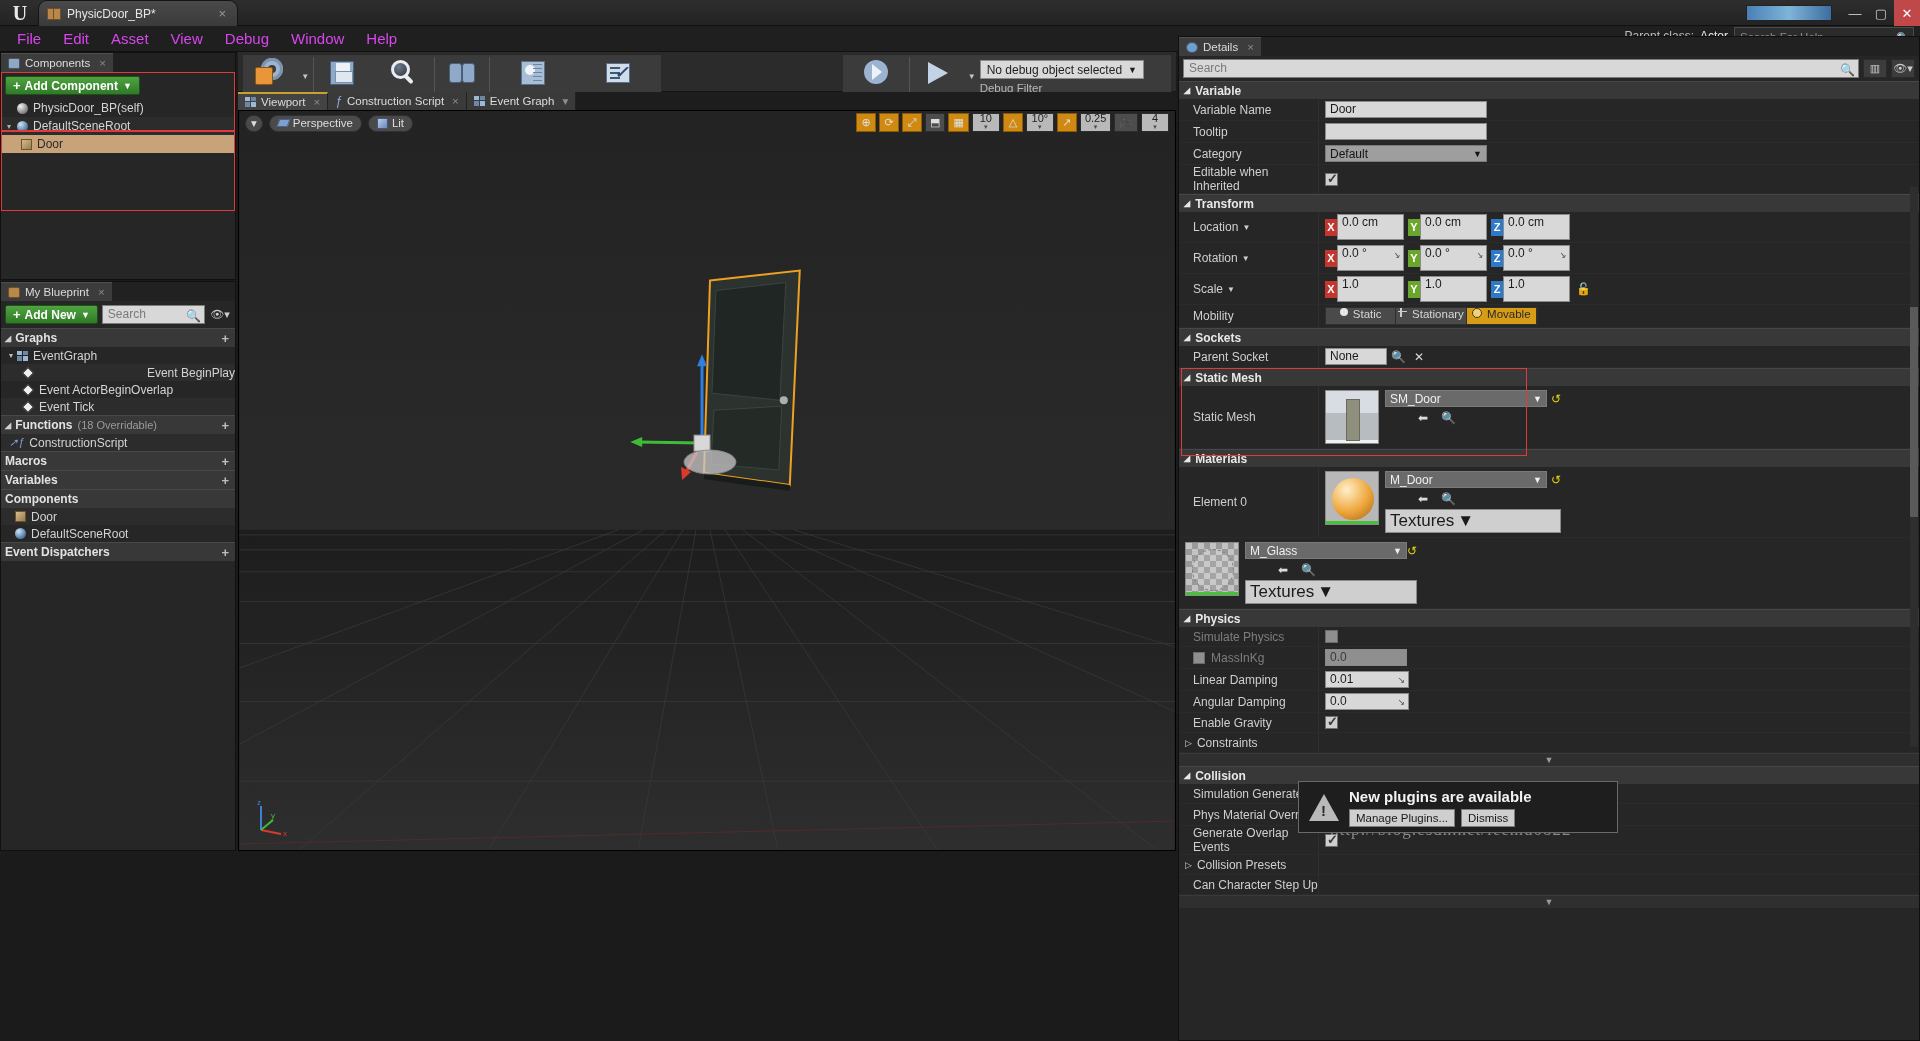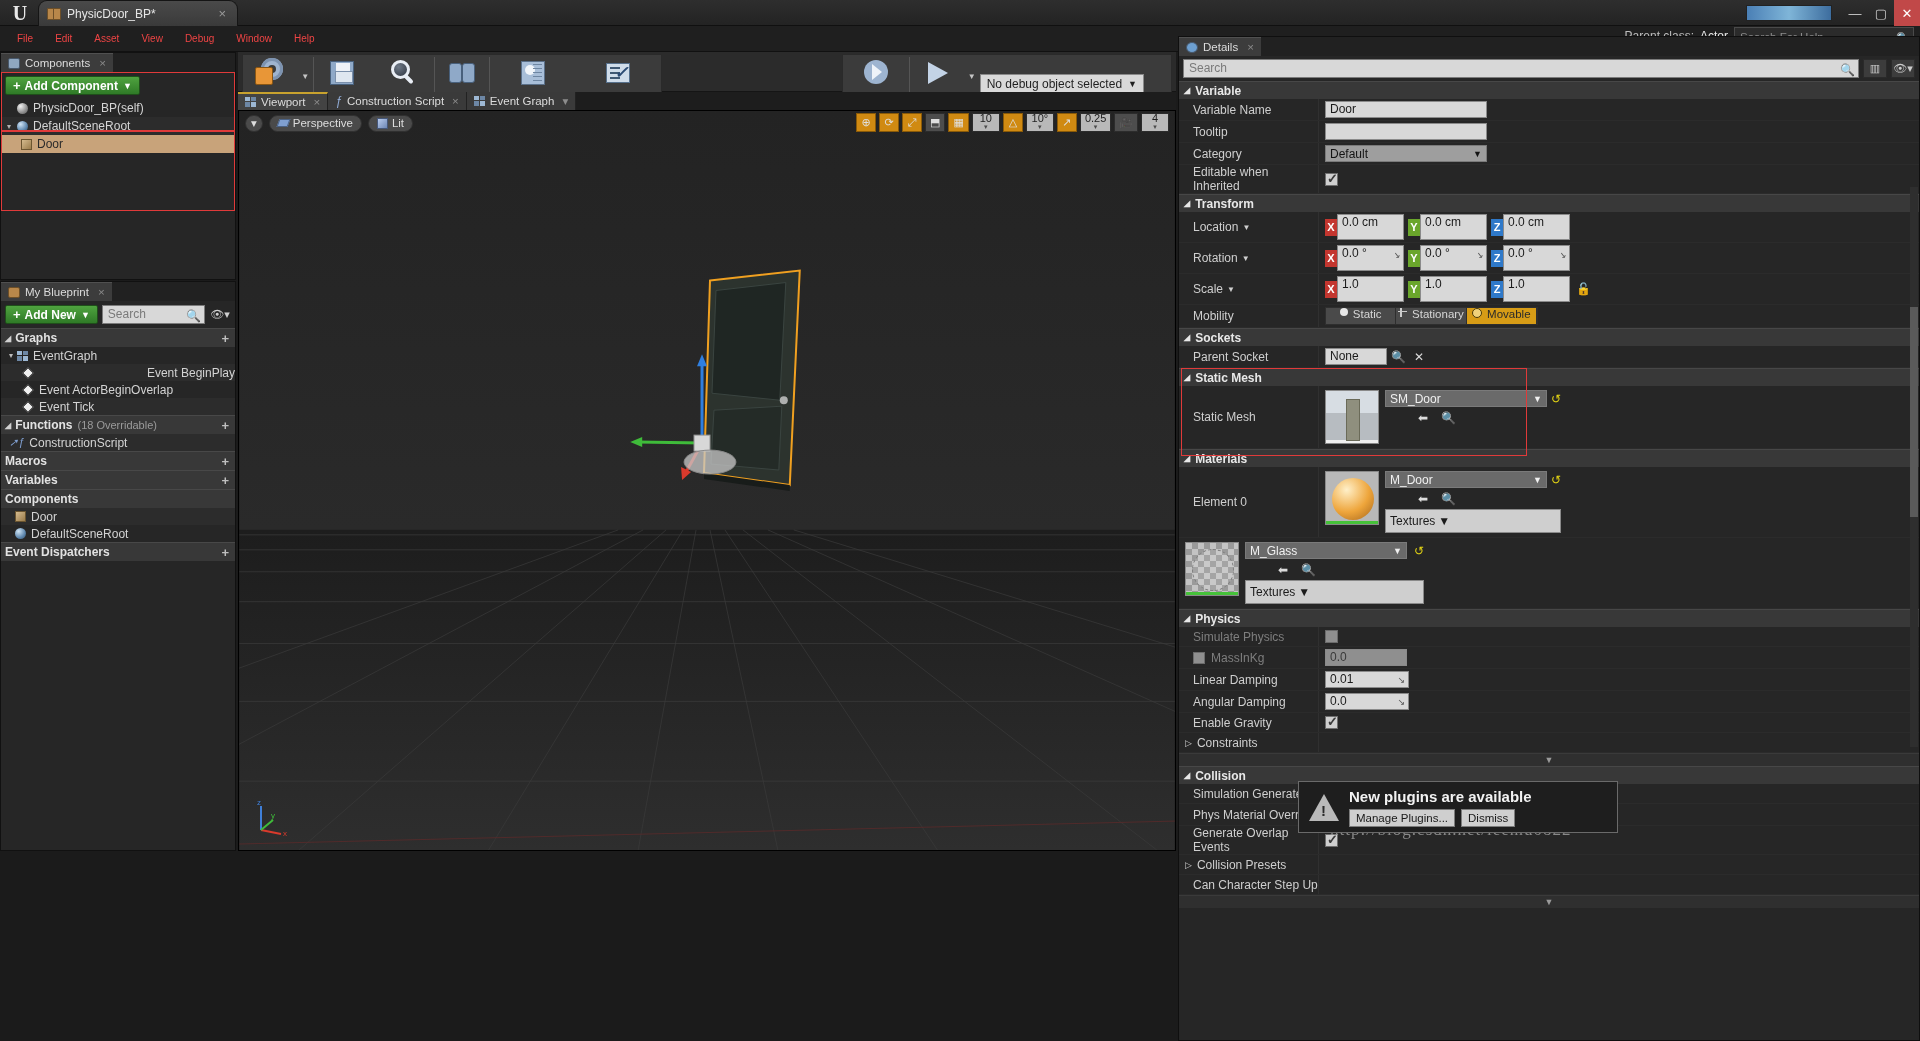--- a/index.html
+++ b/index.html
@@ -46,21 +46,21 @@
   .minbox{ width:86px;height:16px;margin-right:10px;background:linear-gradient(90deg,#4a7fb5,#7fb5d8,#3d6d9e);border:1px solid #222;}
   .wbtn{ width:26px;height:26px; color:#cfcfcf; font-size:13px; display:flex;align-items:center;justify-content:center;}
   .wbtn.close{ background:#c14848; color:#fff;}
 
   
   .menubar {
     position:absolute; left:0; top:26px; width:1920px; height:26px;
     background:#1f1f1f; border-bottom:1px solid #111;
     display:flex; align-items:center; padding-left:6px;
   }
-  .menubar .mi { padding:4px 11px; color:#ef4444; font-size:10px; }
+  .menubar .mi { padding:4px 11px; color:#d946ef; font-size:15px; }
   .menu-right {
     position:absolute; right:6px; top:1px; display:flex; align-items:center; gap:6px;
   }
   .parentclass { color:#bdbdbd; font-size:12px; }
   .parentclass b { color:#e9e9e9; text-decoration:underline; font-weight:normal;}
   .searchhelp {
     width:180px;height:18px;background:#2b2b2b;border:1px solid #4a4a4a;
     color:#8c8c8c; font-size:11.5px; padding:1px 18px 1px 5px; line-height:16px;
     position:relative;
   }
@@ -301,21 +301,21 @@
   .thumb .sphere-gold{ position:absolute; left:6px; top:6px; width:42px;height:42px;border-radius:50%;
     background:radial-gradient(circle at 35% 28%, #fff0c9, #eea53b 55%, #a4641a);}
   .thumb .sphere-glass{ position:absolute; left:6px; top:6px; width:42px;height:42px;border-radius:50%;
     border:1px dashed #7f7f7f; background:rgba(255,255,255,.10);}
   .thumb .greenbar{ position:absolute; left:0; bottom:0; width:100%; height:3px; background:#46c23a;}
   .thumb .whitebar{ position:absolute; left:0; bottom:0; width:100%; height:3px; background:#f0f0f0;}
   .minibtn{ width:16px;height:15px; display:flex;align-items:center;justify-content:center;
             color:#dcdcdc; font-size:12px;}
   .revert{ color:#e2d314; font-size:12px; }
   .texbtn{ height:16px; background:#cfcfcf; border:1px solid #8a8a8a; color:#1b1b1b;
-           font-size:12px; display:inline-flex;align-items:center; padding:11px 4px; gap:3px;}
+           font-size:17px; display:inline-flex;align-items:center; padding:11px 4px; gap:3px;}
   .expander{ height:13px; background:#2f2f2f; display:flex;align-items:center;justify-content:center;
              color:#9a9a9a; font-size:9px; border-top:1px solid #3a3a3a;}
   .mat-prow{ display:flex; border-bottom:1px solid #2b2b2b; }
   .mat-prow .pname{ width:140px;min-width:140px; padding-left:14px; font-size:12px; color:#cfcfcf;
                     display:flex; align-items:center; border-right:1px solid #303030;}
   .mat-prow .pval{ flex:1; padding:4px 4px 4px 6px; display:flex; gap:6px; }
   .mat-col{ display:flex; flex-direction:column; gap:3px;}
   .redbox{ position:absolute; border:1px solid #e03a3a; pointer-events:none; }
 
   
@@ -553,21 +553,21 @@
         <span class="lbl">Simulation</span>
       </div>
       <div class="tb-sep"></div>
       <div class="tb-btn">
         <span class="tb-ico">
             <i class="ico-play"></i>
           </span>
         <span class="lbl">Play</span>
       </div>
       <span class="tb-caret">▼</span>
-      <div style="display:flex;flex-direction:column;padding-top:19px;">
+      <div style="display:flex;flex-direction:column;padding-top:5px;">
         <div class="debug-combo">
           <span>No debug object selected</span>
           <span class="caret">▼</span>
         </div>
         <span class="debug-lbl">Debug Filter</span>
       </div>
     </div>
   </div>
 
   <div class="doctabs">
@@ -908,21 +908,21 @@
         </div>
       </div>
     </div>
     <div class="mat-prow">
       <div class="pval">
         <div class="thumb checker">
           <span class="sphere-glass"></span>
             <span class="greenbar"></span>
         </div>
         <div class="mat-col">
-          <div style="display:flex;align-items:center;gap:7px;">
+          <div style="display:flex;align-items:center;gap:0;">
             <div class="combo" style="width:162px;background:#6a6a6a;color:#f0f0f0;">
               <span>M_Glass</span>
               <span class="caret">▼</span>
             </div>
             <span class="revert">↺</span>
           </div>
           <div style="display:flex;gap:10px;padding-left:30px;">
             <span class="minibtn">⬅</span>
             <span class="minibtn">🔍</span>
           </div>

